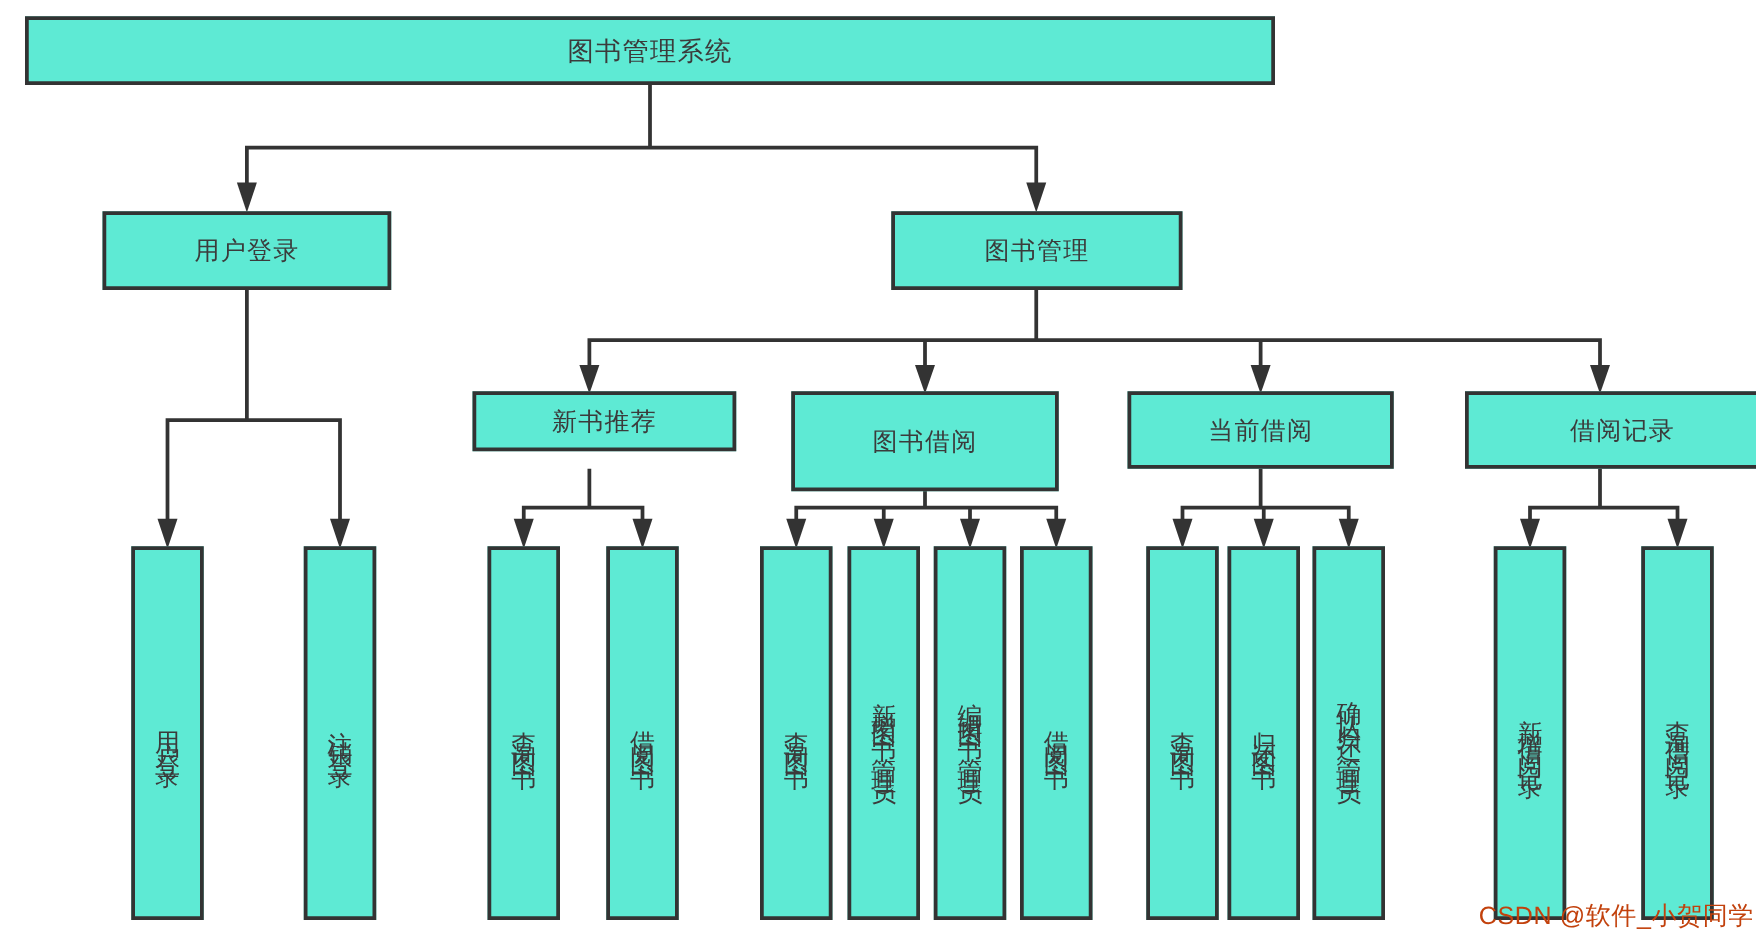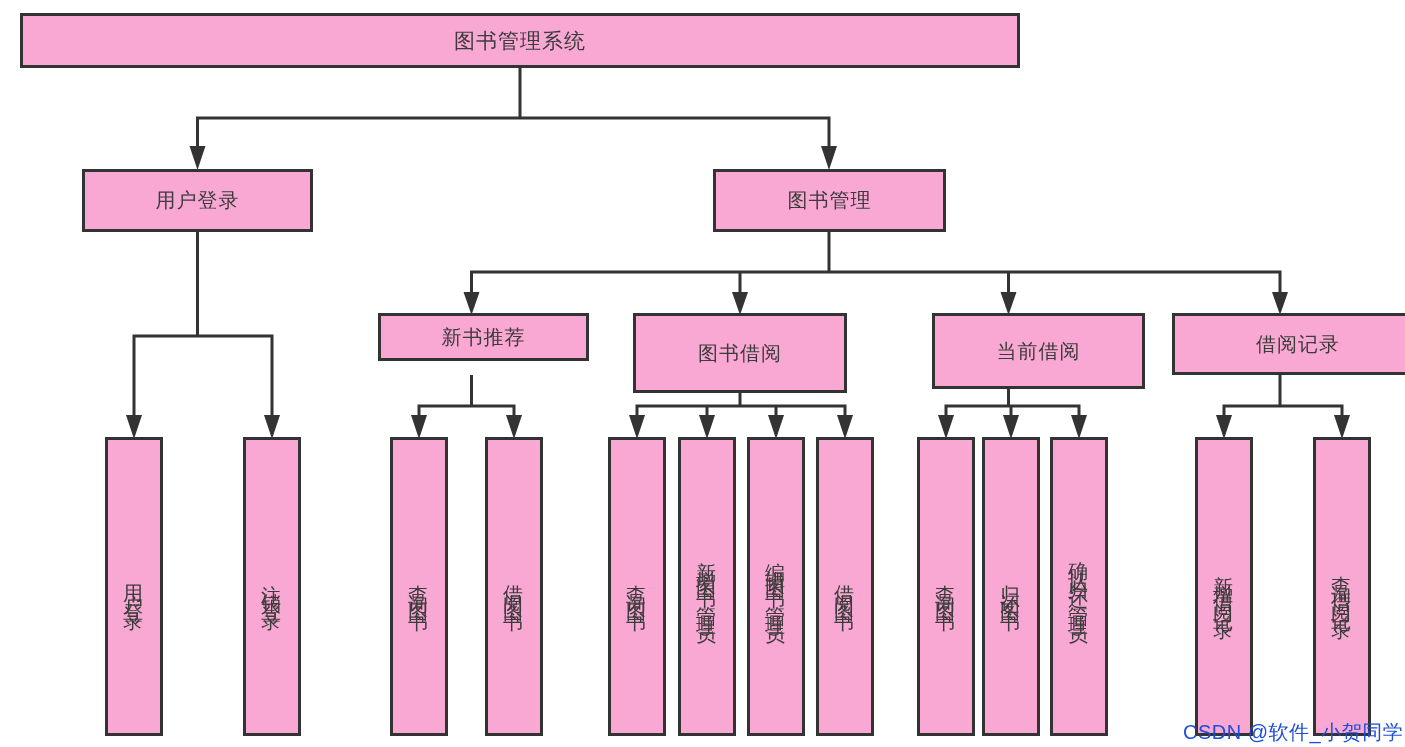--- a/index.html
+++ b/index.html
@@ -21,21 +21,21 @@
     stroke-width: 3;
     fill: none;
   }
   .wires polygon {
     fill: #333333;
     stroke: none;
   }
   .node {
     position: absolute;
     box-sizing: border-box;
-    background: #f9a8d4;
+    background: #5eead4;
     border: 3px solid #333333;
     display: flex;
     align-items: center;
     justify-content: center;
     color: #3b3b3b;
     font-size: 20px;
     font-weight: 500;
     letter-spacing: 1px;
     white-space: nowrap;
   }
@@ -44,21 +44,21 @@
     text-orientation: mixed;
     letter-spacing: 9px;
     white-space: nowrap;
   }
   .watermark {
     position: absolute;
     left: 1183px;
     top: 719px;
     font-size: 20px;
     letter-spacing: 0.5px;
-    color: #1d4ed8;
+    color: #c2410c;
     white-space: nowrap;
     z-index: 5;
   }
 </style>
 </head>
 <body>
 
 <div class="canvas">
 
   <svg class="wires" viewBox="0 0 1405 747" aria-hidden="true">
@@ -121,21 +121,21 @@
   <div class="node" style="left:713px; top:169px; width:233px; height:63px;font-family:Liberation Mono, monospace;">
     <span>图书管理</span>
   </div>
 
   <div class="node" style="left:378px; top:313px; width:211px; height:48px;">
     <span>新书推荐</span>
   </div>
   <div class="node" style="left:633px; top:313px; width:214px; height:80px;">
     <span>图书借阅</span>
   </div>
-  <div class="node" style="left:902px; top:313px; width:213px; height:76px;margin-left:30px;">
+  <div class="node" style="left:902px; top:313px; width:213px; height:62px;">
     <span>当前借阅</span>
   </div>
   <div class="node" style="left:1172px; top:313px; width:252px; height:62px;">
     <span>借阅记录</span>
   </div>
 
   <div class="node vertical" style="left:105px; top:437px; width:58px; height:299px;">
     <span>用户登录</span>
   </div>
   <div class="node vertical" style="left:243px; top:437px; width:58px; height:299px;">

